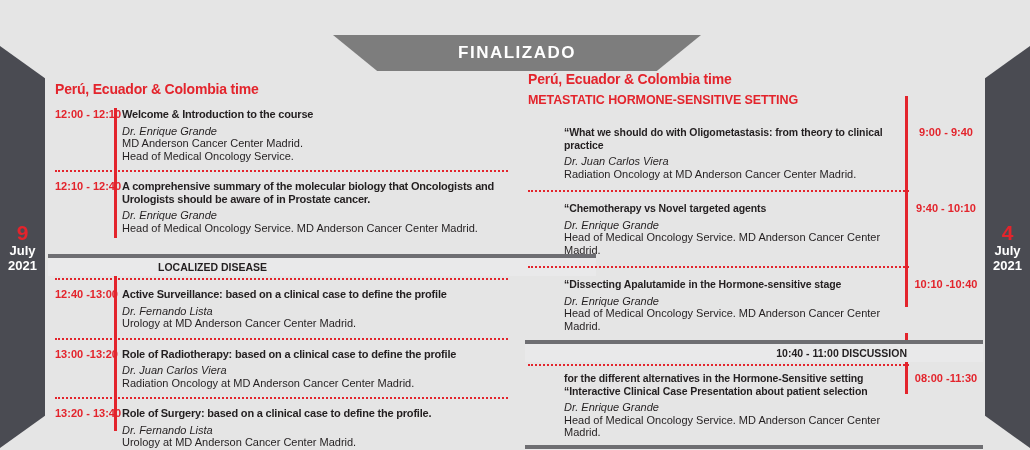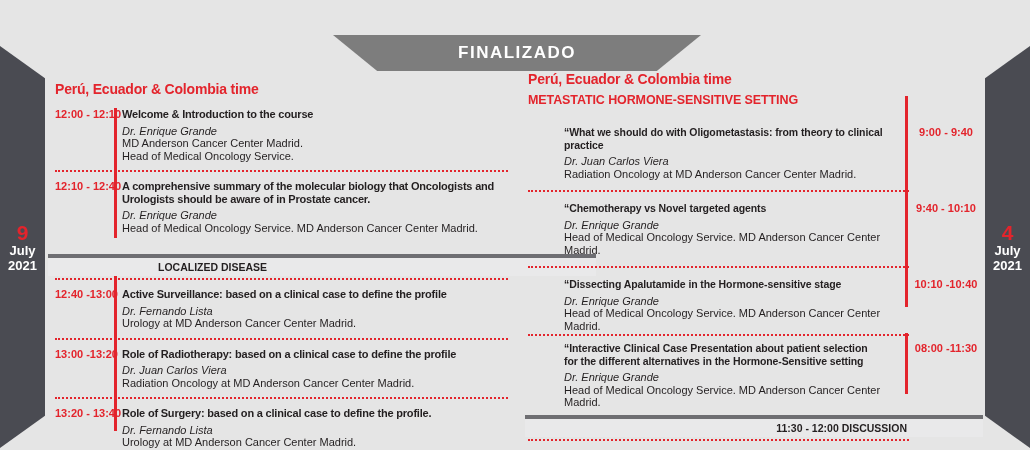--- a/index.html
+++ b/index.html
@@ -186,26 +186,27 @@
 
     <div class="sess-r">
       <div>
         <div class="title">“Dissecting Apalutamide in the Hormone-sensitive stage</div>
         <div class="speaker">Dr. Enrique Grande</div>
         <div class="affil">Head of Medical Oncology Service. MD Anderson Cancer Center Madrid.</div>
       </div>
       <div class="time">10:10 -10:40</div>
     </div>
 
+    <div class="band band-discussion first">10:40 - 11:00 DISCUSSION</div>
     <div class="dotted after-band"></div>
 
     <div class="sess-r">
       <div>
+        <div class="title">for the different alternatives in the Hormone-Sensitive setting</div>
         <div class="title">“Interactive Clinical Case Presentation about patient selection</div>
-        <div class="title">for the different alternatives in the Hormone-Sensitive setting</div>
         <div class="speaker">Dr. Enrique Grande</div>
         <div class="affil">Head of Medical Oncology Service. MD Anderson Cancer Center Madrid.</div>
       </div>
       <div class="time">08:00 -11:30</div>
     </div>
 
     <div class="band band-discussion second">11:30 - 12:00 DISCUSSION</div>
     <div class="dotted after-band"></div>
   </div>
 

